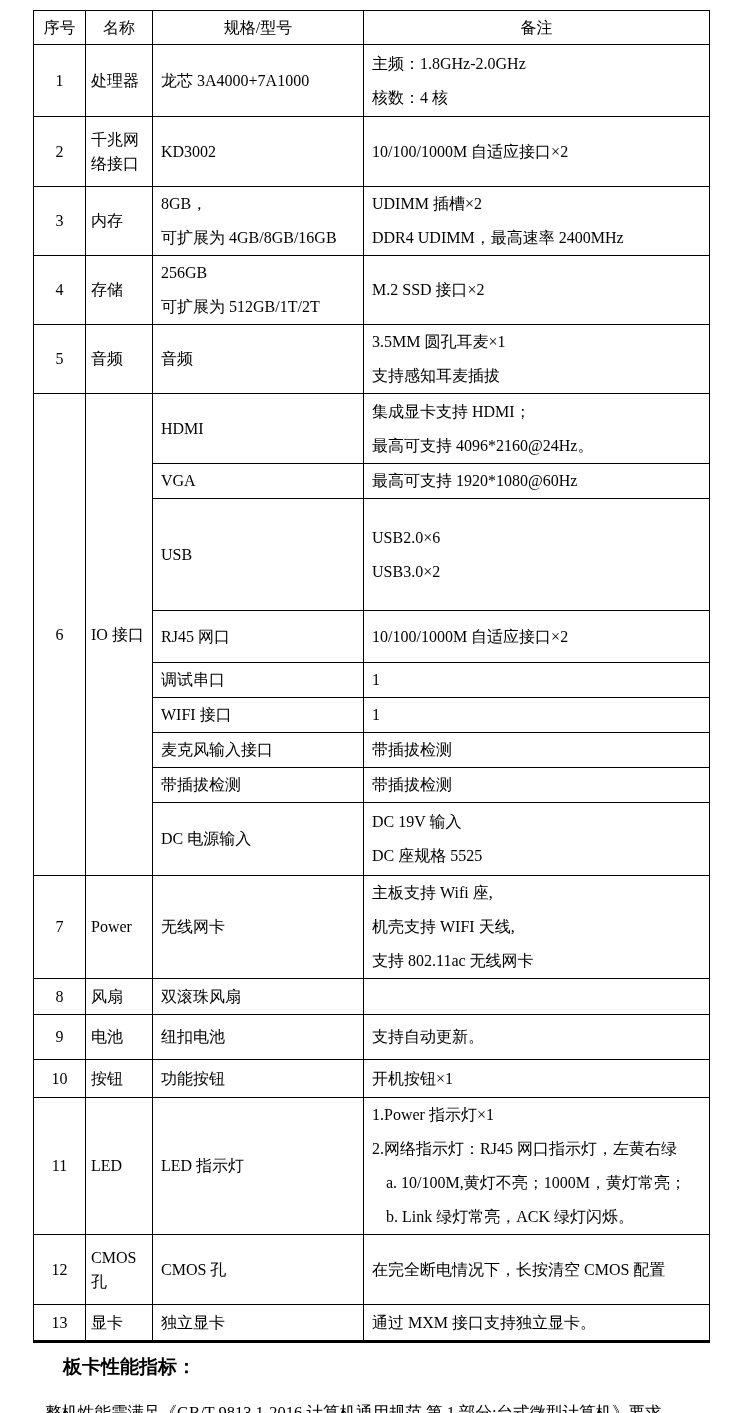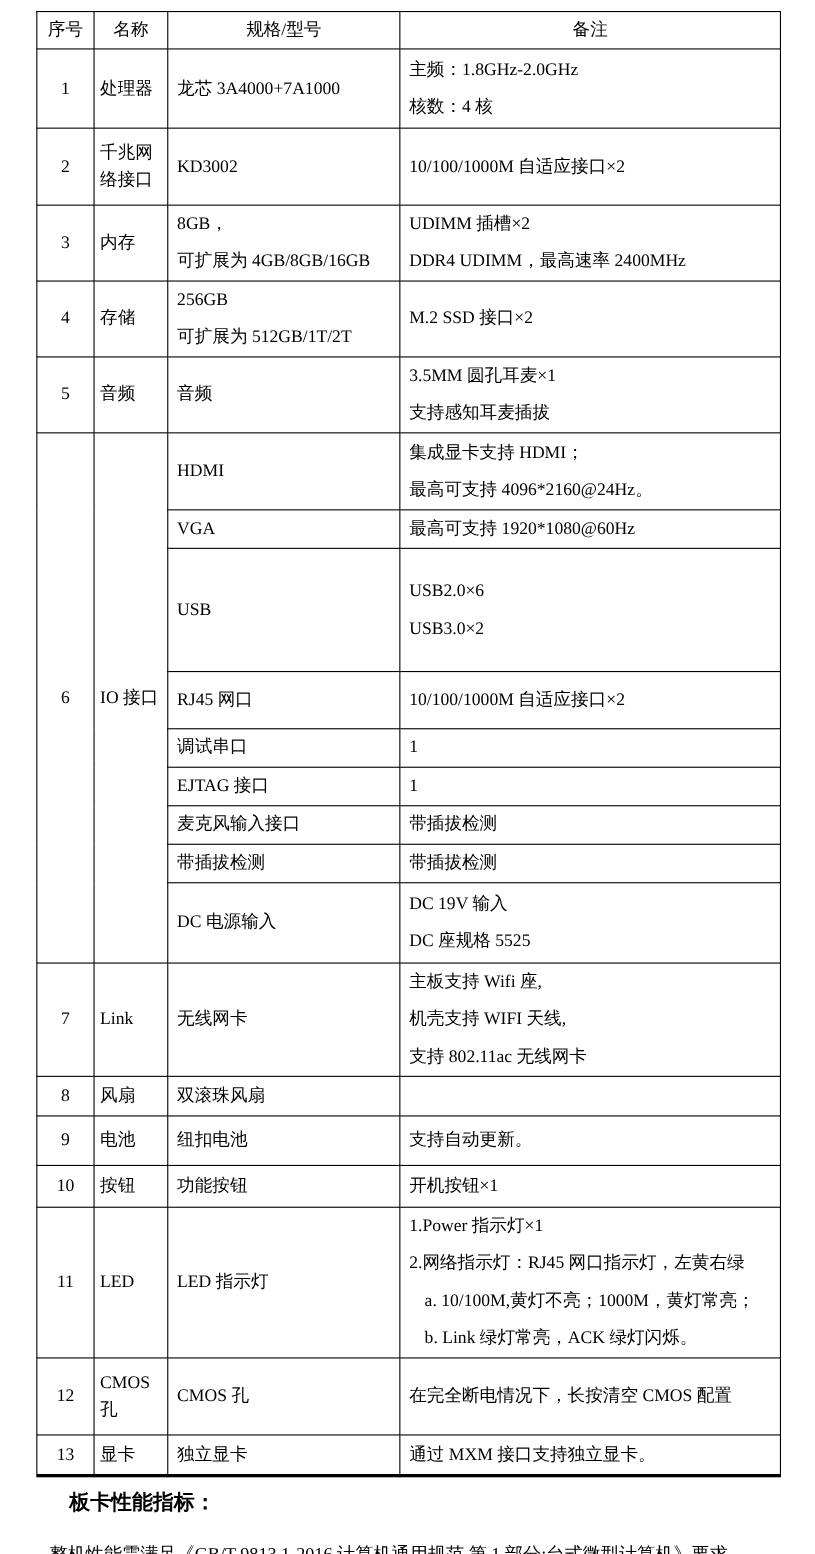--- a/index.html
+++ b/index.html
@@ -195,21 +195,21 @@
       <tr style="height:33px">
         <td class="sp">
           <div class="line">调试串口</div>
         </td>
         <td class="rm">
           <div class="line">1</div>
         </td>
       </tr>
       <tr style="height:34px">
         <td class="sp">
-          <div class="line">EJTAG 接口</div>
+          <div class="line">WIFI 接口</div>
         </td>
         <td class="rm">
           <div class="line">1</div>
         </td>
       </tr>
       <tr style="height:34px">
         <td class="sp">
           <div class="line">麦克风输入接口</div>
         </td>
         <td class="rm">
@@ -229,21 +229,21 @@
           <div class="line">DC 电源输入</div>
         </td>
         <td class="rm">
           <div class="line">DC 19V 输入</div>
           <div class="line">DC 座规格 5525</div>
         </td>
       </tr>
 
       <tr style="height:97px">
         <td class="no">7</td>
-        <td class="nm">Link</td>
+        <td class="nm">Power</td>
         <td class="sp">
           <div class="line">无线网卡</div>
         </td>
         <td class="rm">
           <div class="line">主板支持 Wifi 座,</div>
           <div class="line">机壳支持 WIFI 天线,</div>
           <div class="line">支持 802.11ac 无线网卡</div>
         </td>
       </tr>
 

